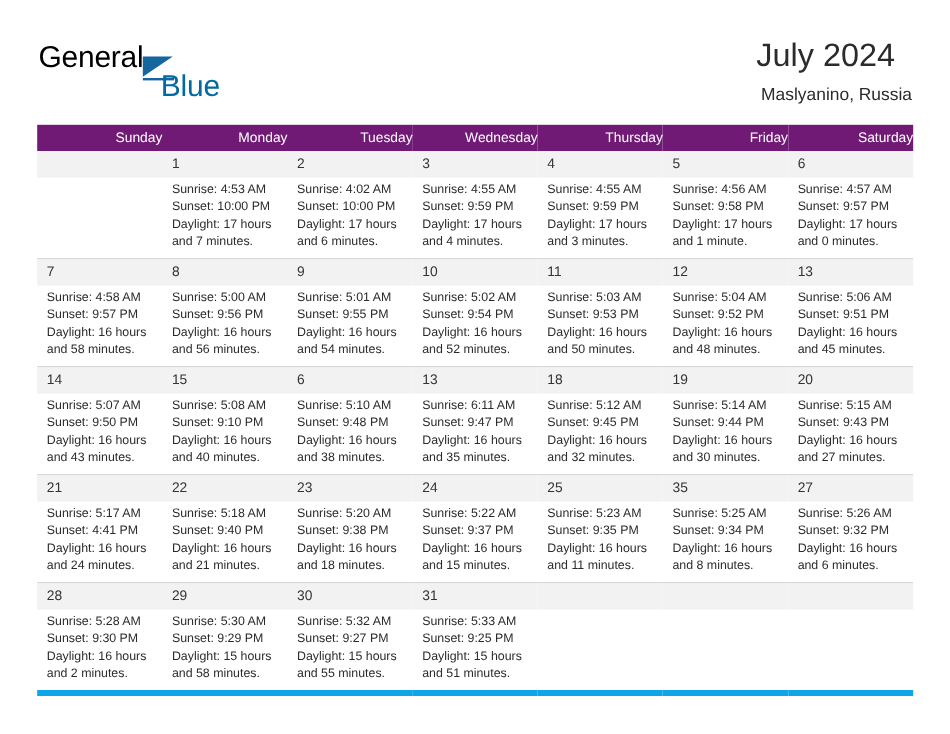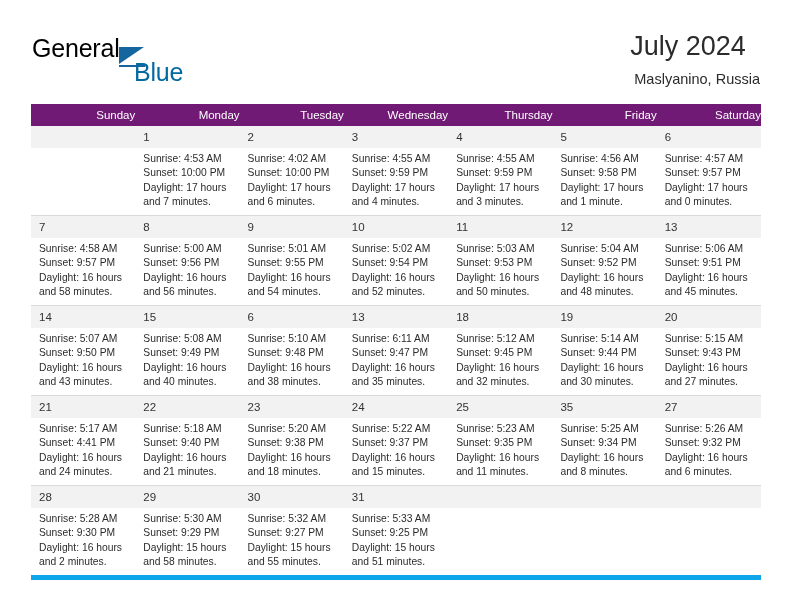--- a/index.html
+++ b/index.html
@@ -328,21 +328,21 @@
               <div>Sunrise: 5:07 AM</div>
               <div>Sunset: 9:50 PM</div>
               <div>Daylight: 16 hours</div>
               <div>and 43 minutes.</div>
             </div>
           </td>
           <td>
             <span class="daynum">15</span>
             <div class="lines">
               <div>Sunrise: 5:08 AM</div>
-              <div>Sunset: 9:49 PM</div>
+              <div>Sunset: 9:10 PM</div>
               <div>Daylight: 16 hours</div>
               <div>and 40 minutes.</div>
             </div>
           </td>
           <td>
             <span class="daynum">6</span>
             <div class="lines">
               <div>Sunrise: 5:10 AM</div>
               <div>Sunset: 9:48 PM</div>
               <div>Daylight: 16 hours</div>

